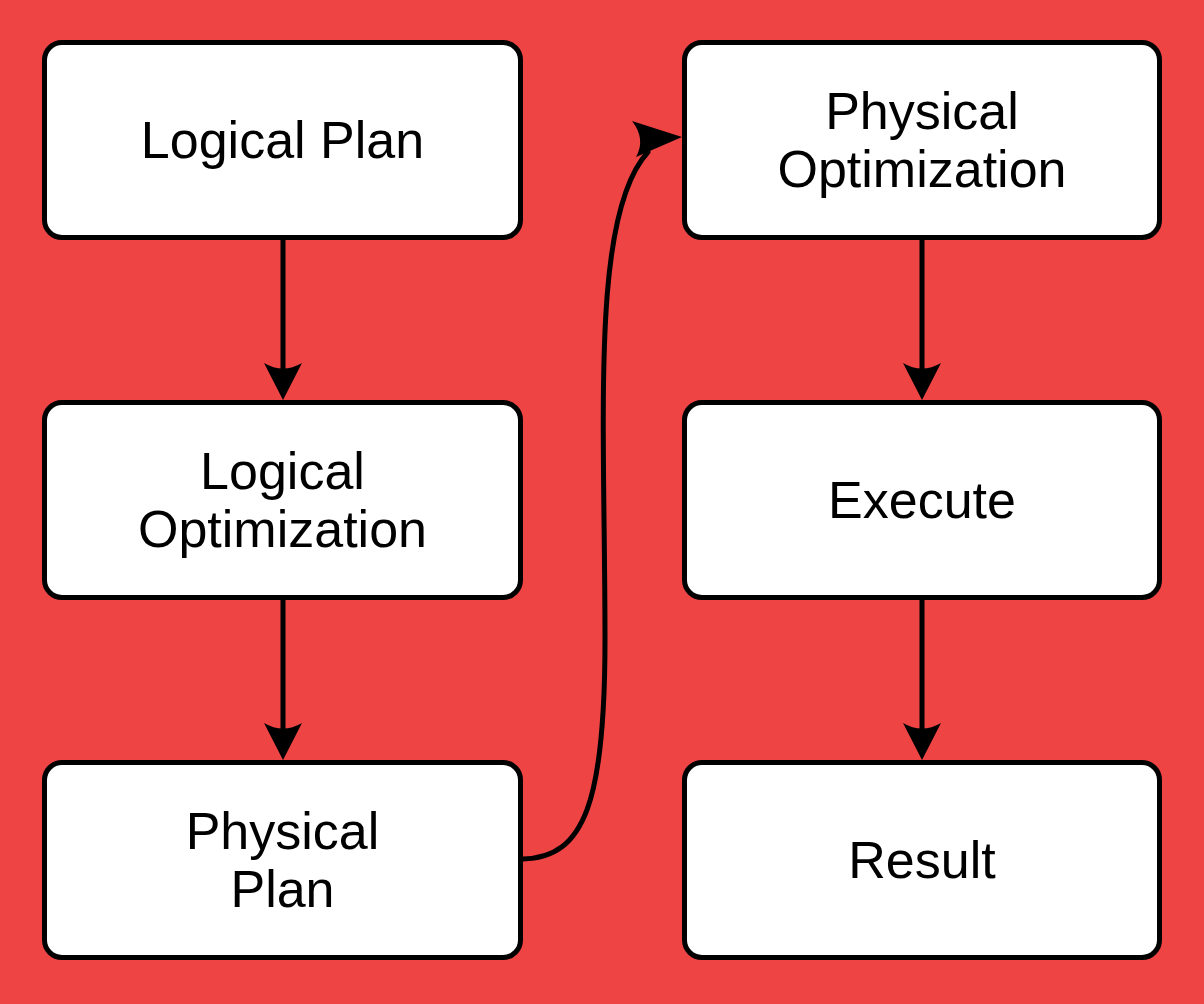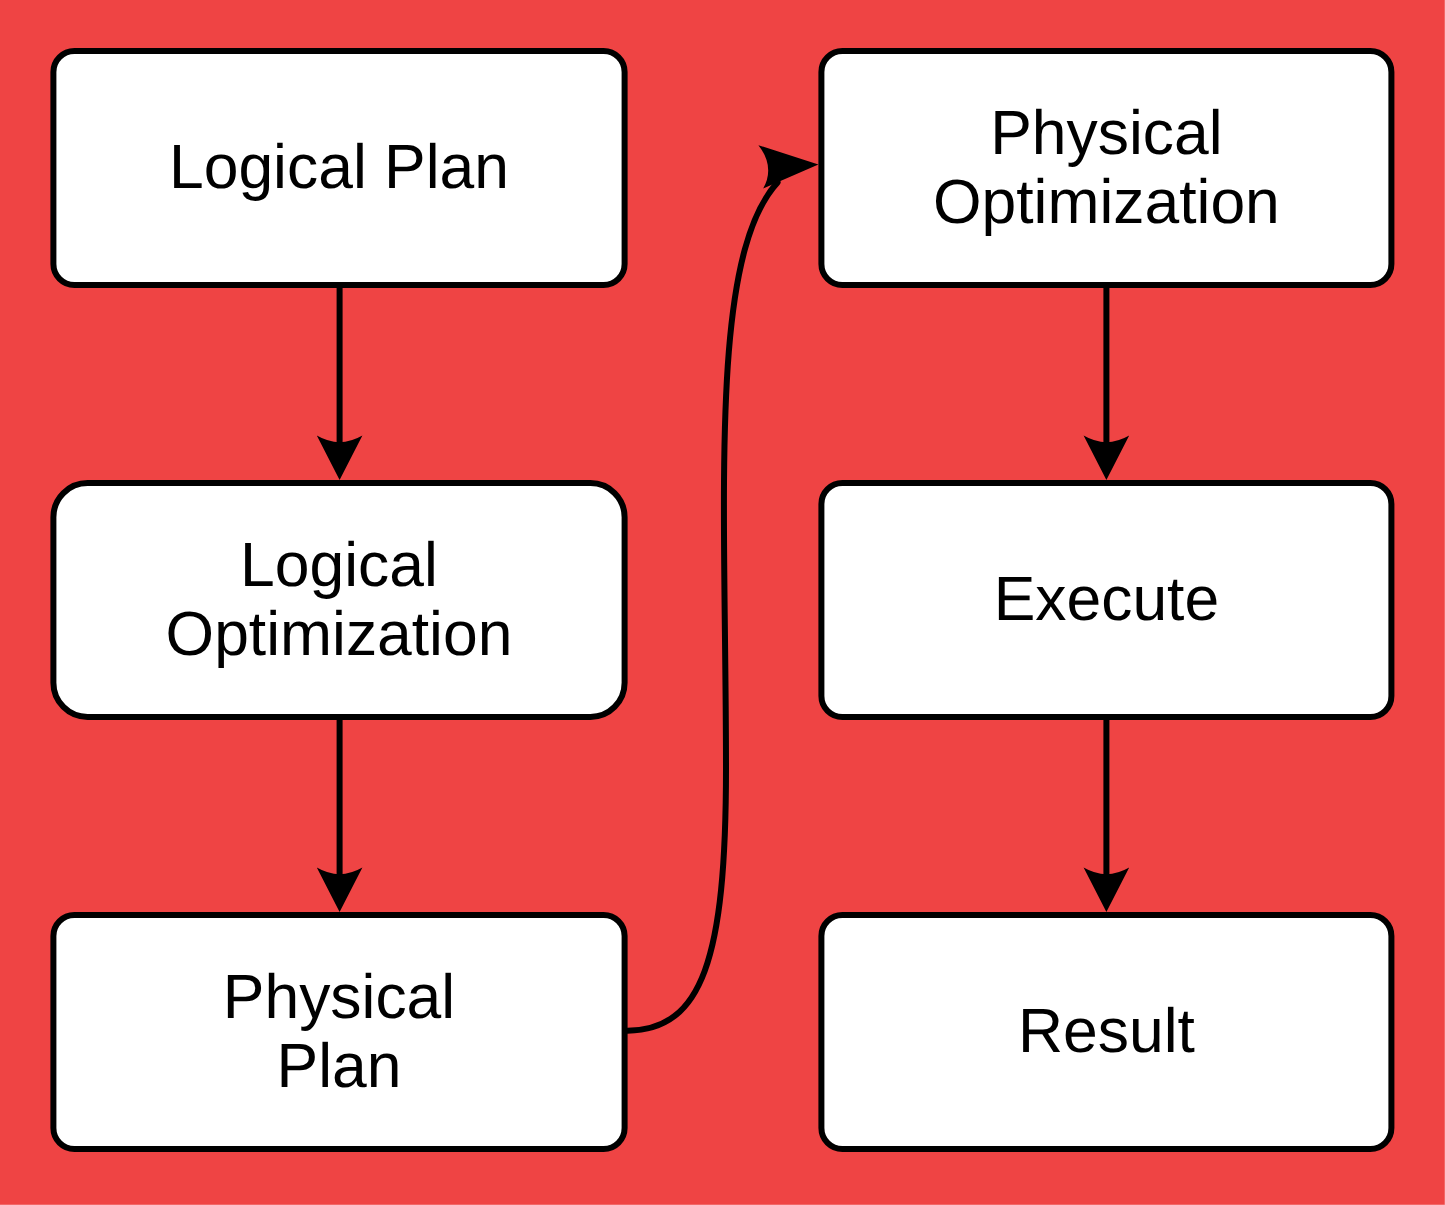--- a/index.html
+++ b/index.html
@@ -80,21 +80,21 @@
       <line x1="922" y1="600" x2="922" y2="732" stroke="#000000" stroke-width="5"></line>
       <path d="M 922 760 L 903 723 Q 922 734 941 723 Z" fill="#000000"></path>
     </g>
 
   </svg>
 
   <div class="node-box" style="left:42px; top:40px; width:481px; height:200px;">
     <span class="node-label">Logical Plan</span>
   </div>
 
-  <div class="node-box" style="left:42px; top:400px; width:481px; height:200px;border-radius:31px;">
+  <div class="node-box" style="left:42px; top:400px; width:481px; height:200px;">
     <span class="node-label">Logical
 Optimization</span>
   </div>
 
   <div class="node-box" style="left:42px; top:760px; width:481px; height:200px;">
     <span class="node-label">Physical
 Plan</span>
   </div>
 
   <div class="node-box" style="left:682px; top:40px; width:480px; height:200px;">

